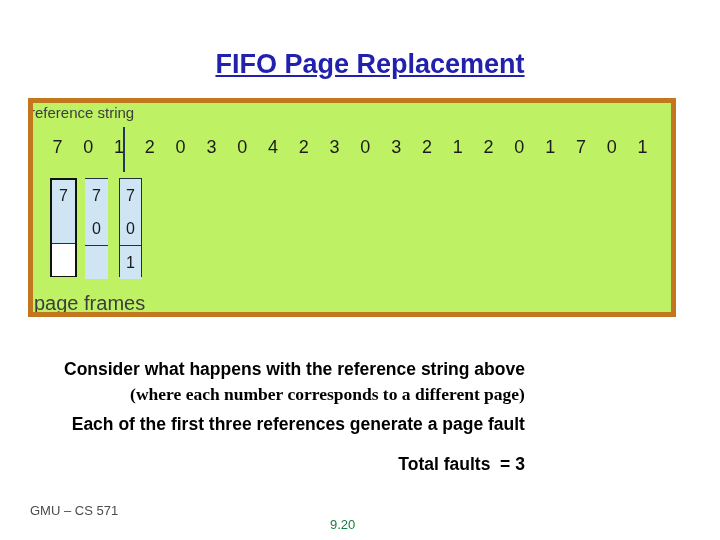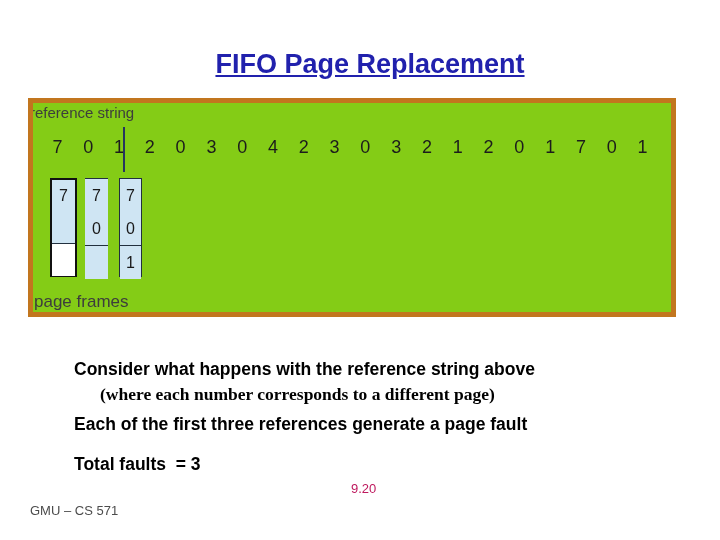--- a/index.html
+++ b/index.html
@@ -17,21 +17,21 @@
     font-size:27px; font-weight:bold;
     color:#2121ad; text-decoration:underline;
     margin:0;
   }
 
   
   .figure {
     position:absolute; left:28px; top:98px;
     width:648px; height:219px;
     border:5px solid #c2761e;
-    background:#84cc16;
+    background:#bef264;
     box-sizing:border-box;
     overflow:hidden;
   }
   .ref-label {
     position:absolute; left:-3px; top:1px;
     font-size:15px; color:#3d3d3d;
   }
   .ref-row {
     position:absolute; left:9px; top:33px;
     display:flex;
@@ -58,42 +58,42 @@
   .cell {
     height:33px; line-height:33px; text-align:center;
     font-size:16px; color:#1a1a1a;
     background:#cfe5f3;
   }
   .col1 .cell { height:31.6px; line-height:31.6px; }
   .cell.third { border-top:1.5px solid #22303e; }
   .col1 .cell.third { background:#ffffff; }
   .pf-label {
     position:absolute; left:1px; top:189px;
-    font-size:17px; color:#3d3d3d;
+    font-size:20px; color:#3d3d3d;
   }
 
   
   .body-text {
-    position:absolute; left:74px; top:357px;
-    font-size:17.5px; font-weight:bold; color:#000000;
+    position:absolute; left:64px; top:357px;
+    font-size:17.5px; font-weight:bold; color:#000000;text-align:right;
   }
   .body-line { line-height:24px; white-space:pre-wrap; }
   .body-line.indent { padding-left:26px; }
   .mt1 { margin-top:1px;font-family:Liberation Serif, serif; }
   .mt6 { margin-top:6px; }
   .mt4 { margin-top:16px; }
 
   
   .footer-left {
     position:absolute; left:30px; top:503px;
     font-size:13px; color:#4c4c4c;
   }
   .footer-page {
-    position:absolute; left:330px; top:481px;
-    font-size:13px; color:#be185d;margin-left:21px;
+    position:absolute; left:330px; top:517px;
+    font-size:13px; color:#15803d;
   }
 </style>
 </head>
 <body>
 
 <div>
 
   <h1 class="title">FIFO Page Replacement</h1>
 
   <div class="figure">

